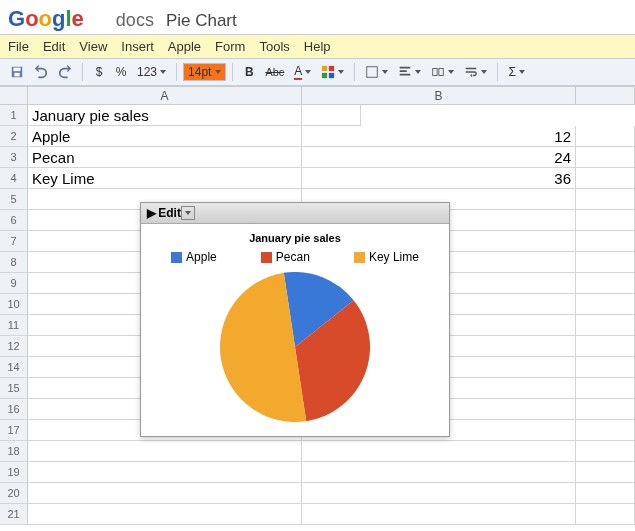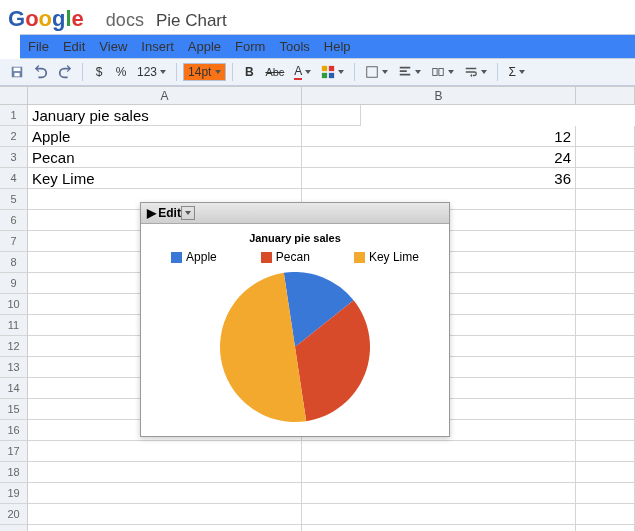--- a/index.html
+++ b/index.html
@@ -15,32 +15,31 @@
     display: flex;
     align-items: baseline;
   }
   .logo { font-size: 22px; font-weight: bold; margin-right: 12px;}
   .logo .g1 { color: #2a5db0; }
   .logo .o1 { color: #d33; }
   .logo .o2 { color: #e7a600; }
   .logo .g2 { color: #2a5db0; }
   .logo .l  { color: #2d9c3c; }
   .logo .e  { color: #d33; }
-  .docs { color: #666; font-size: 18px; margin-left: 10px; }
+  .docs { color: #666; font-size: 18px; margin-left: 20px; }
   .doctitle { font-size: 17px; color: #444; margin-left: 12px; }
   .menubar {
-    background: #3b82f6;
+    background: #fef9c3;
     border-top: 1px solid #c3cde0;
     border-bottom: 1px solid #c3cde0;
     padding: 4px 8px;
     display: flex;
     gap: 14px;
     font-size: 13px;
     color: #333;
-    margin-left: 20px;
   }
   .menubar span { cursor: default; }
   .toolbar {
     background: #eef2f9;
     border-bottom: 1px solid #c3cde0;
     padding: 3px 6px;
     display: flex;
     align-items: center;
     gap: 2px;
     font-size: 12px;
@@ -338,26 +337,20 @@
         <div class="cell colC"></div>
       </div>
       <div class="row">
         <div class="rowh">11</div>
         <div class="cell colA"></div>
         <div class="cell colB"></div>
         <div class="cell colC"></div>
       </div>
       <div class="row">
         <div class="rowh">12</div>
-        <div class="cell colA"></div>
-        <div class="cell colB"></div>
-        <div class="cell colC"></div>
-      </div>
-      <div class="row">
-        <div class="rowh">13</div>
         <div class="cell colA"></div>
         <div class="cell colB"></div>
         <div class="cell colC"></div>
       </div>
       <div class="row">
         <div class="rowh">14</div>
         <div class="cell colA"></div>
         <div class="cell colB"></div>
         <div class="cell colC"></div>
       </div>

